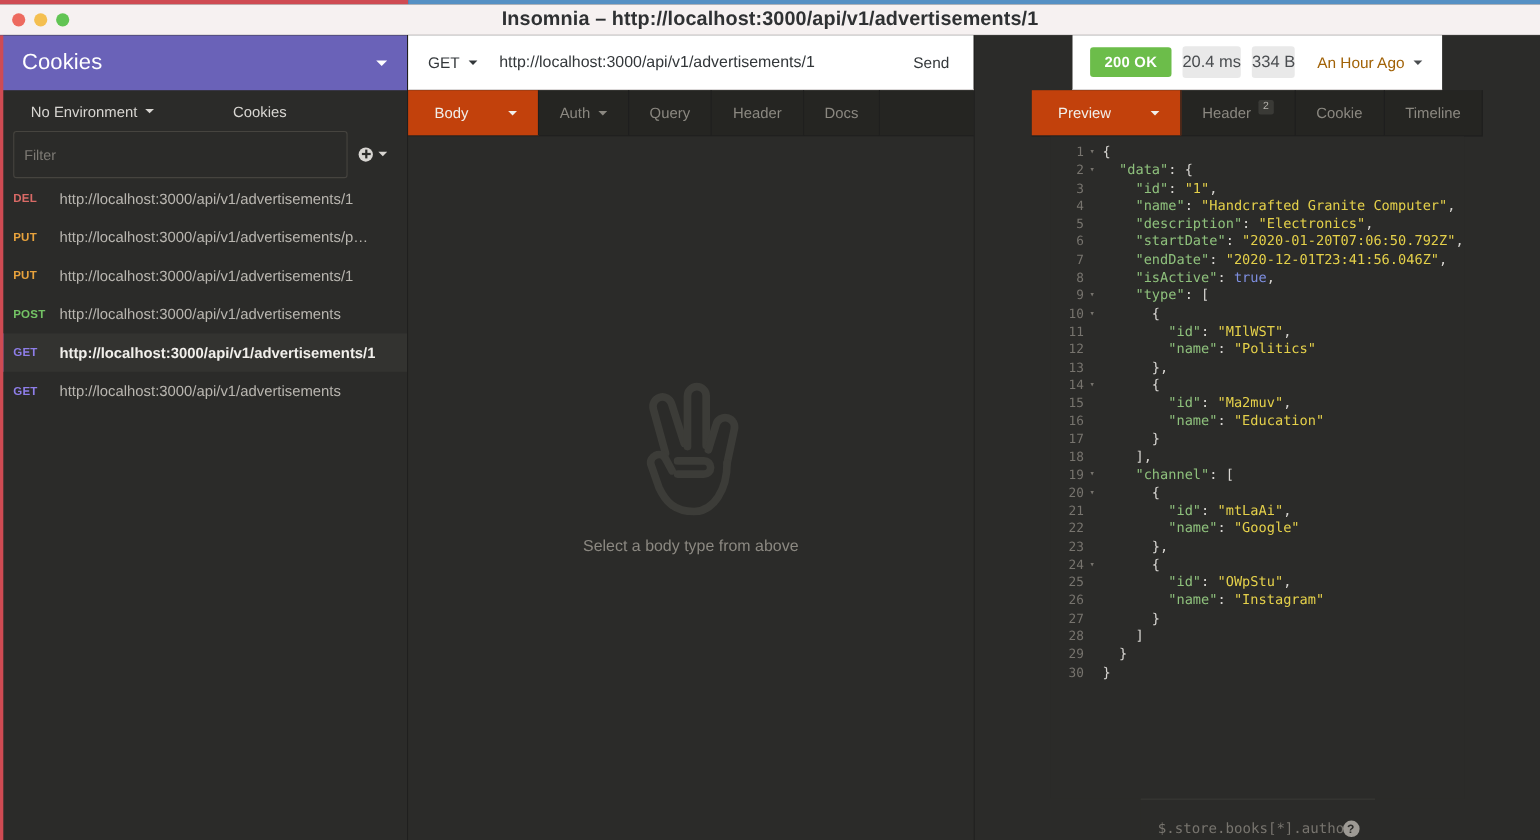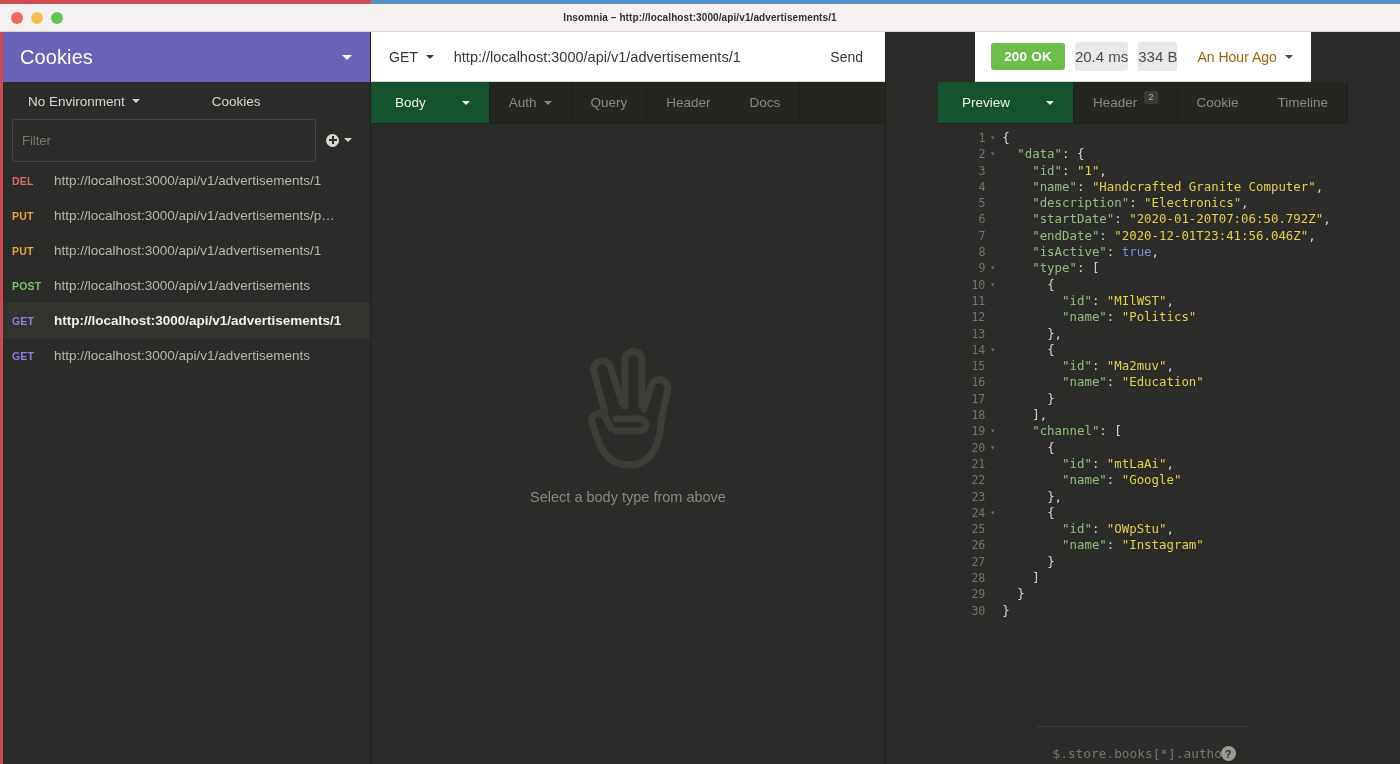--- a/index.html
+++ b/index.html
@@ -49,21 +49,21 @@
     gap: 8px;
     align-items: center;
   }
   .tl { width: 12px; height: 12px; border-radius: 50%; }
   .tl-close    { background: #ed6a5f; }
   .tl-minimize { background: #f4bf50; }
   .tl-zoom     { background: #61c454; }
   .window-title {
     width: 100%;
     text-align: center;
-    font-size: 10px;
+    font-size: 18px;
     font-weight: bold;
     color: #2f3133;
     letter-spacing: 0.1px;
   }
 
   
   .workspace {
     position: absolute;
     top: 32px; left: 0;
     width: 1400px;
@@ -290,21 +290,21 @@
     gap: 7px;
     padding: 0 19px;
     font-size: 13.5px;
     color: #8b8881;
     border-right: 1px solid #1f1f1e;
     cursor: default;
     position: relative;
   }
   .tab:first-child { padding-left: 24px; }
   .tab.active {
-    background: #14532d;
+    background: #c2410c;
     color: #f1efeb;
     gap: 36px;
   }
   .tab.active .caret { color: #f1efeb; }
   .tab .caret { color: #8b8881; }
   .tab-badge {
     font-size: 9.5px;
     color: #b5b2ac;
     background: #3a3a36;
     border-radius: 2px;

